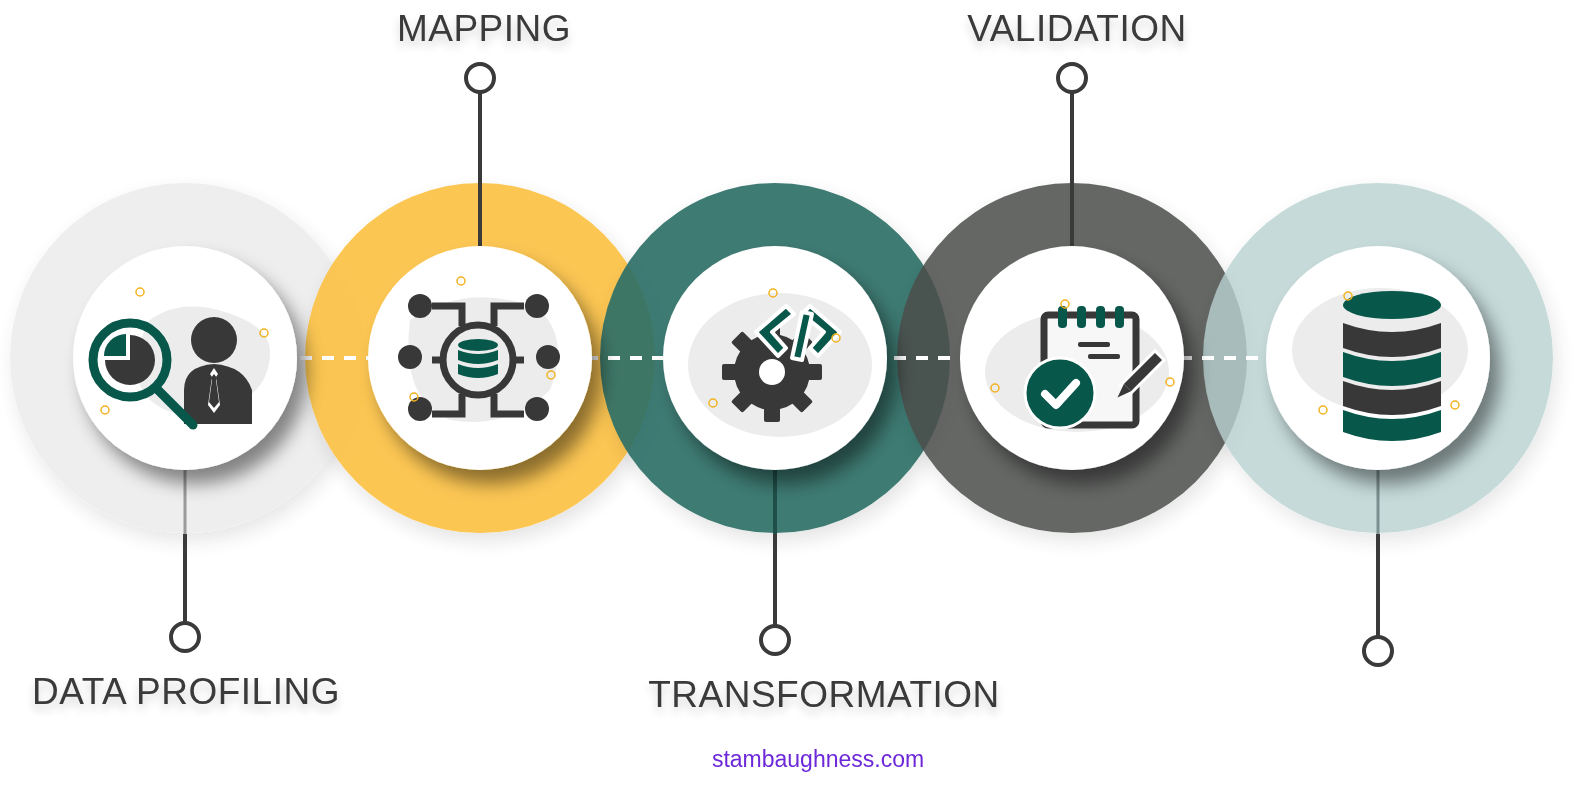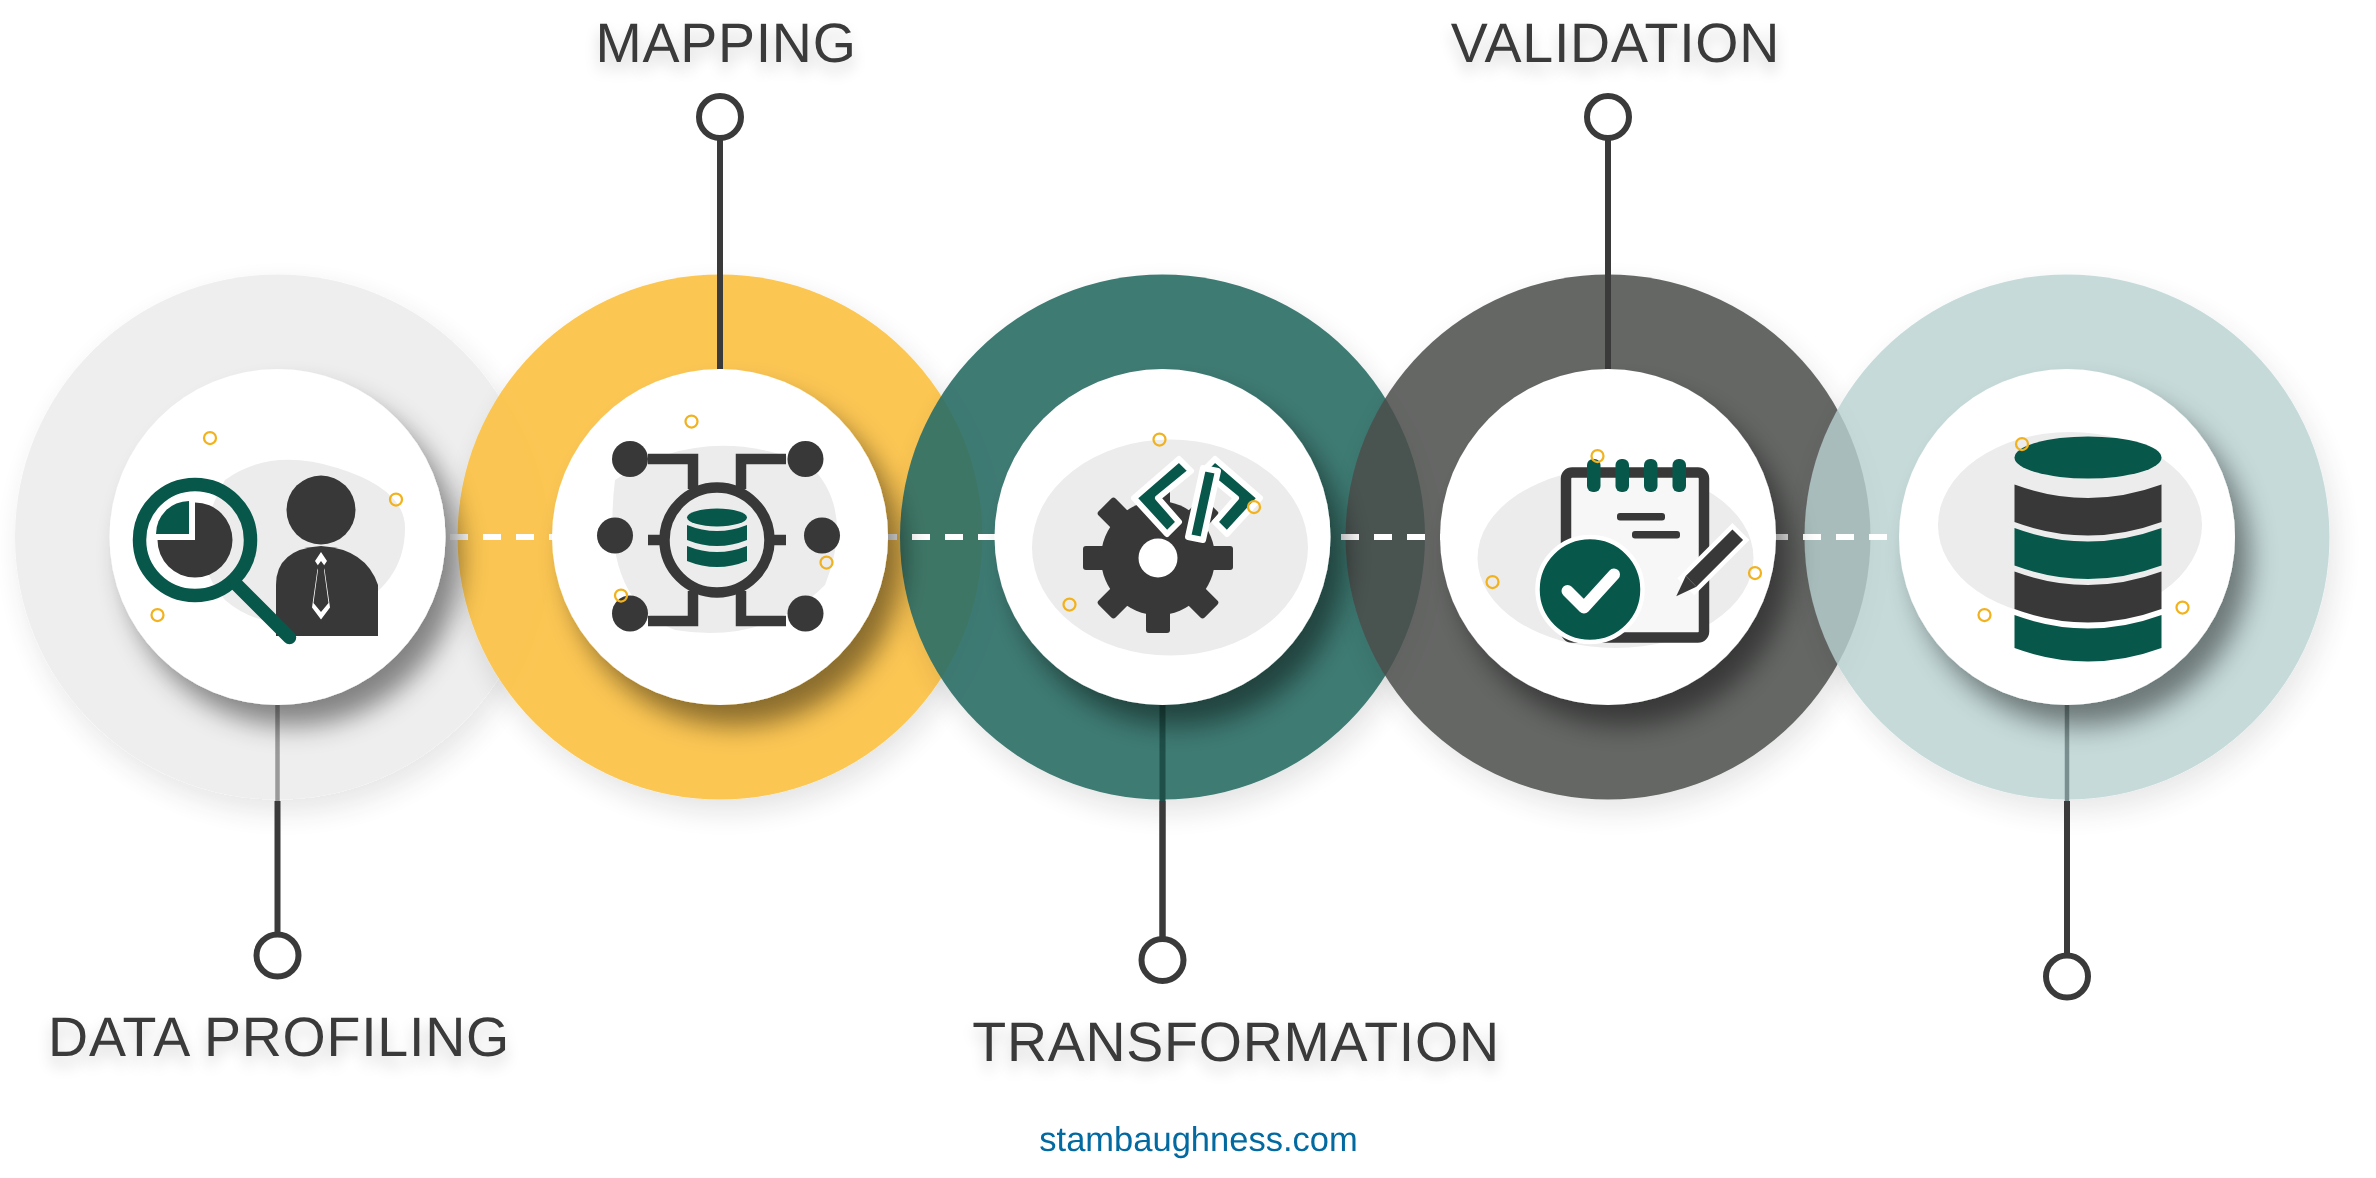--- a/index.html
+++ b/index.html
@@ -2,22 +2,22 @@
 <html><head>
 <meta charset="utf-8">
 <style>
   html, body { margin:0; padding:0; background:#ffffff; }
   body { width:1584px; height:785px; position:relative; overflow:hidden;
          font-family:"Liberation Sans", "DejaVu Sans", sans-serif; }
   #stage { position:absolute; left:0; top:0; width:1292px; height:785px; }
   .label { position:absolute; color:#3a3a3a; font-size:37px; letter-spacing:0.5px;
            text-shadow:0 6px 10px rgba(0,0,0,0.18); white-space:nowrap;
            transform:translateX(-50%); font-weight:400; }
-  .footer { position:absolute; left:799px; top:746px; transform:translateX(-50%);
-            font-size:23px; color:#0369a1; white-space:nowrap; }
+  .footer { position:absolute; left:818px; top:746px; transform:translateX(-50%);
+            font-size:23px; color:#6d28d9; white-space:nowrap; }
 </style>
 </head>
 <body>
 
 <div id="stage">
 <svg width="1584" height="785" viewBox="0 0 1584 785" xmlns="http://www.w3.org/2000/svg">
   <defs>
     <filter id="sh" x="-30%" y="-30%" width="160%" height="160%">
       <feDropShadow dx="10" dy="14" stdDeviation="9" flood-color="#000" flood-opacity="0.45"></feDropShadow>
     </filter>

